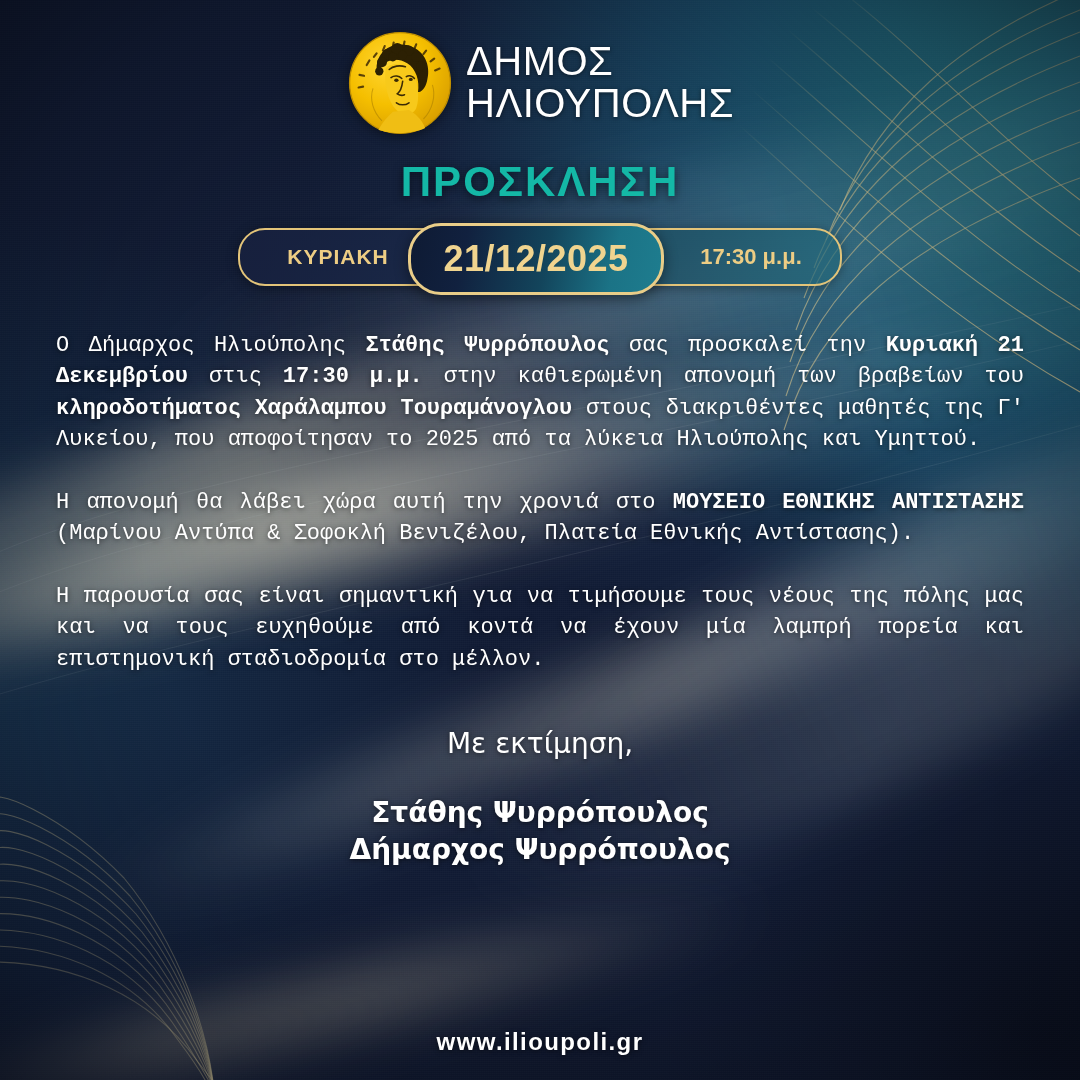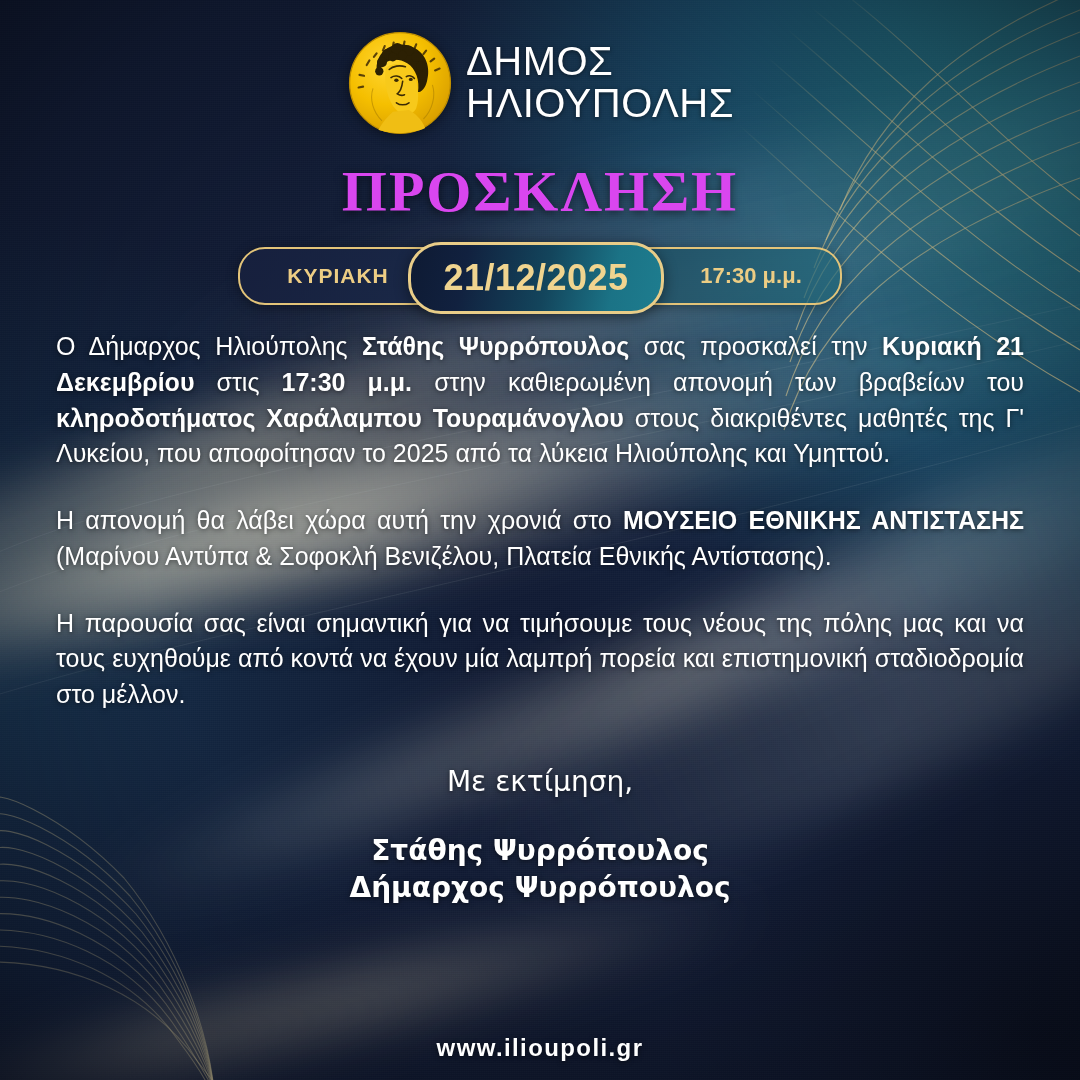--- a/index.html
+++ b/index.html
@@ -159,24 +159,24 @@
     line-height: 1.04;
     font-weight: 400;
     letter-spacing: 0.5px;
     text-shadow: 0 1px 4px rgba(0,0,0,0.5);
   }
   .org-name span { display: block; }
 
   
   .invite-title {
     margin-top: 16px;
-    color: #d946ef;
-    font-family: Liberation Serif, serif;
-    font-weight: 700;
-    font-size: 58px;
+    color: #14b8a6;
+    font-family: Liberation Sans, sans-serif;
+    font-weight: 700;
+    font-size: 42px;
     letter-spacing: 2px;
     text-shadow: 0 2px 10px rgba(0,0,0,0.55);
   }
 
   
   .date-bar {
     margin-top: 22px;
     position: relative;
     width: 600px;
     height: 54px;
@@ -224,24 +224,24 @@
     text-align: center;
     color: #edcd84;
     font-family: "Liberation Sans", sans-serif;
     font-weight: 700;
     font-size: 22px;
   }
 
   
   .body-block {
     width: 968px;
-    margin-top: 24px;
+    margin-top: 44px;
     color: #ffffff;
-    font-family: Liberation Sans, sans-serif;
-    font-size: 25px;
+    font-family: Liberation Mono, monospace;
+    font-size: 22px;
     line-height: 1.43;
     text-align: justify;
     text-justify: inter-word;
     text-shadow: 0 1px 5px rgba(0,0,0,0.55);
   }
   .body-block p { margin: 0; }
   .para-gap { height: 31px; }
   .body-block b { font-weight: 700; }
 
   .closing {
@@ -261,21 +261,21 @@
     font-size: 28px;
     line-height: 1.33;
     text-shadow: 0 1px 5px rgba(0,0,0,0.55);
   }
   .signature span { display: block; }
 
   .site {
     position: absolute;
     left: 0;
     right: 0;
-    bottom: 18px;
+    bottom: 24px;
     text-align: center;
     color: #ffffff;
     font-family: "Liberation Sans", sans-serif;
     font-weight: 700;
     font-size: 24px;
     letter-spacing: 1.4px;
     text-shadow: 0 1px 5px rgba(0,0,0,0.55);
   }
 </style>
 </head>

